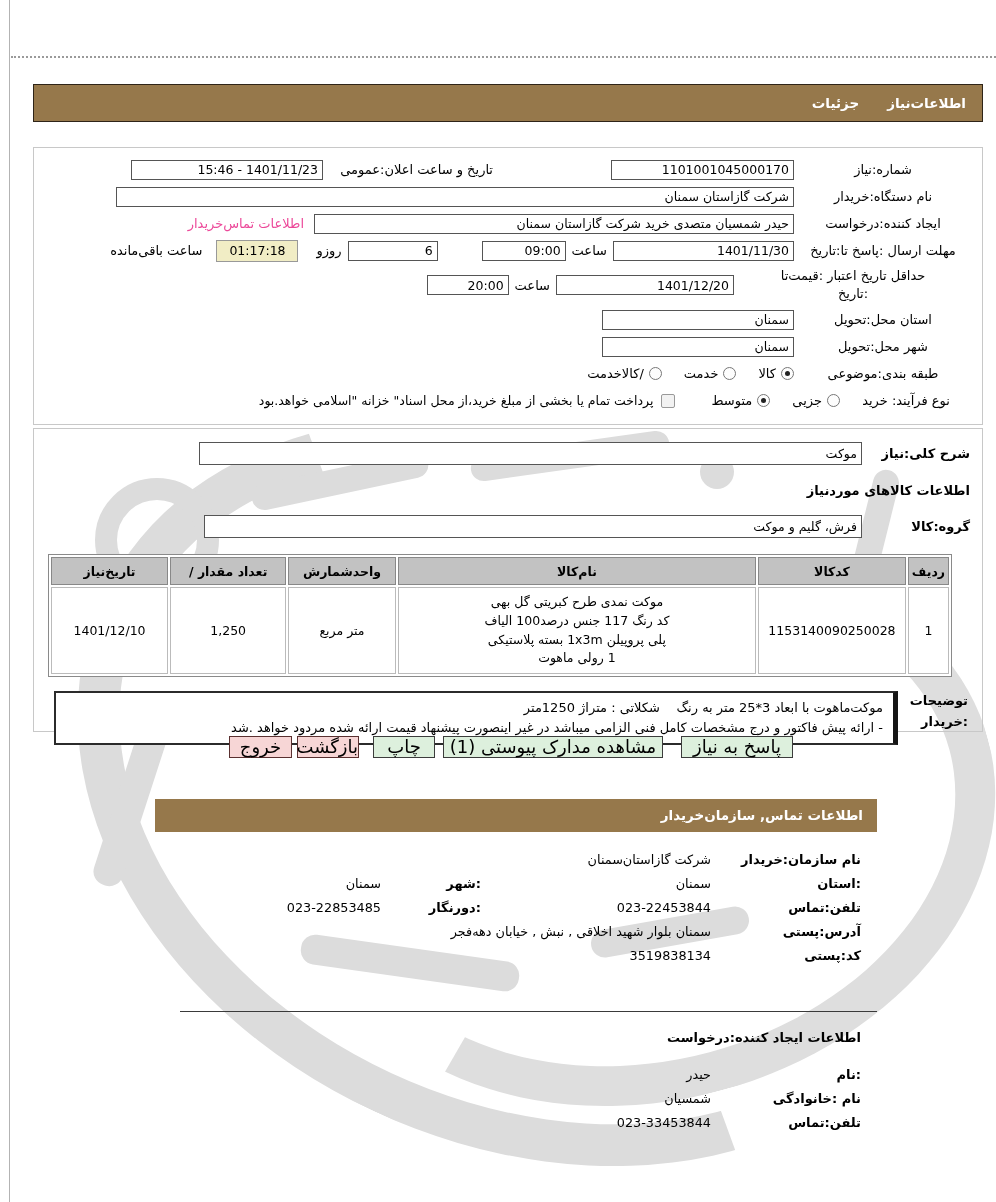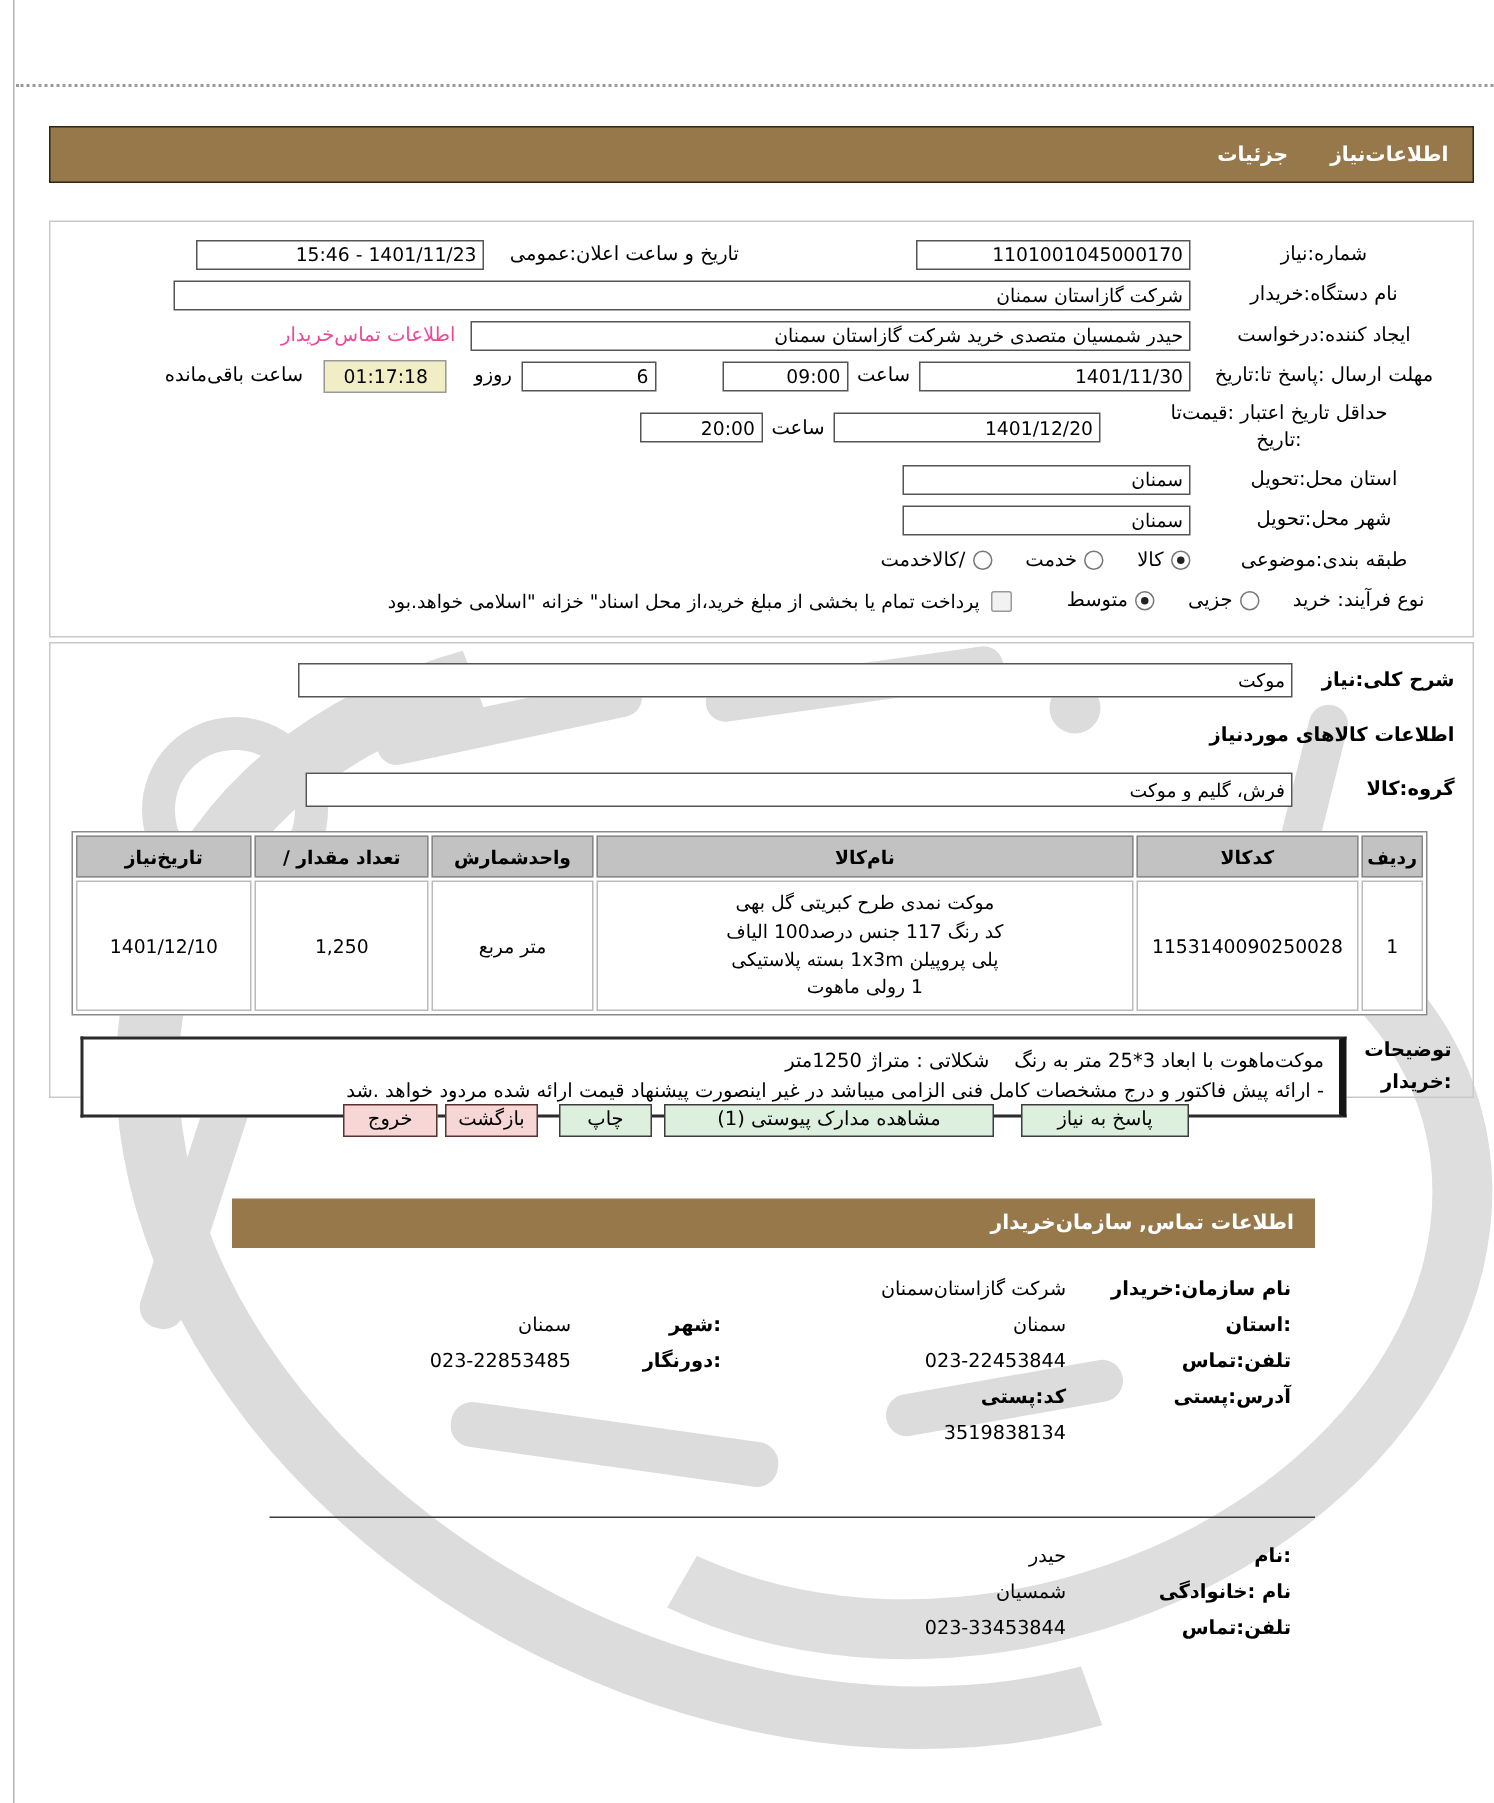--- a/index.html
+++ b/index.html
@@ -57,21 +57,21 @@
   .gtable .name-lines div{line-height:1.5;}
   .twrap{border:1px solid #8a8a8a;width:904px;margin:14px 18px 0 0;box-sizing:border-box;background:#fff;}
   .twrap .gtable{margin:0;width:100%;}
   
   .notesrow{display:flex;margin-top:14px;align-items:flex-start;}
   .noteslbl{width:70px;flex:none;font-weight:bold;line-height:1.6;text-align:right;padding-right:2px;}
   .notesbox{width:856px;box-sizing:border-box;border:2px solid #2b2b2b;border-right:5px solid #151515;
     background:#fff;padding:5px 10px;line-height:1.55;font-size:13px;min-height:44px;margin-left:8px;}
   
   .btnrow{left:213px;top:736px;width:580px;display:flex;align-items:center;z-index:1;}
-  .btn{height:22px;line-height:20px;text-align:center;font-size:13px;border:1px solid #3c3c3c;
+  .btn{height:22px;line-height:20px;text-align:center;font-size:18px;border:1px solid #3c3c3c;
     box-sizing:border-box;cursor:pointer;flex:none;background:#DDF0DD;}
   .btn.pink{background:#F7D6D6;border-color:#5a3030;}
   
   .cgrid{display:grid;grid-template-columns:150px 230px 100px 242px;row-gap:9px;align-items:center;
     box-sizing:border-box;padding:0 16px 0 0;}
   .cgrid .val{font-size:12.8px;}
   .contact{left:155px;top:852px;width:722px;z-index:1;}
   .sep{left:180px;top:1011px;width:697px;border-top:1px solid #3a3a3a;z-index:1;}
   .creator{left:155px;top:1030px;width:722px;z-index:1;}
   .sectitle{text-align:right;padding-right:16px;font-weight:bold;margin-bottom:22px;}
@@ -247,28 +247,30 @@
   <span class="val">سمنان</span>
   <span class="b">:شهر</span>
   <span class="val">سمنان</span>
 
   <span class="b">تلفن:تماس</span>
   <span class="val">023-22453844</span>
   <span class="b">:دورنگار</span>
   <span class="val">023-22853485</span>
 
   <span class="b">آدرس:پستی</span>
+  <span class="val span3">سمنان بلوار شهید اخلاقی , نبش , خیابان دهه‌فجر</span>
 
   <span class="b">کد:پستی</span>
   <span class="val span3">3519838134</span>
 </div>
 
 <div class="abs sep"></div>
 
 <div class="abs creator">
+  <div class="sectitle">اطلاعات ایجاد کننده:درخواست</div>
   <div class="cgrid">
     <span class="b">:نام</span>
     <span class="val span3">حیدر</span>
 
     <span class="b">نام :خانوادگی</span>
     <span class="val span3">شمسیان</span>
 
     <span class="b">تلفن:تماس</span>
     <span class="val span3">023-33453844</span>
   </div>

